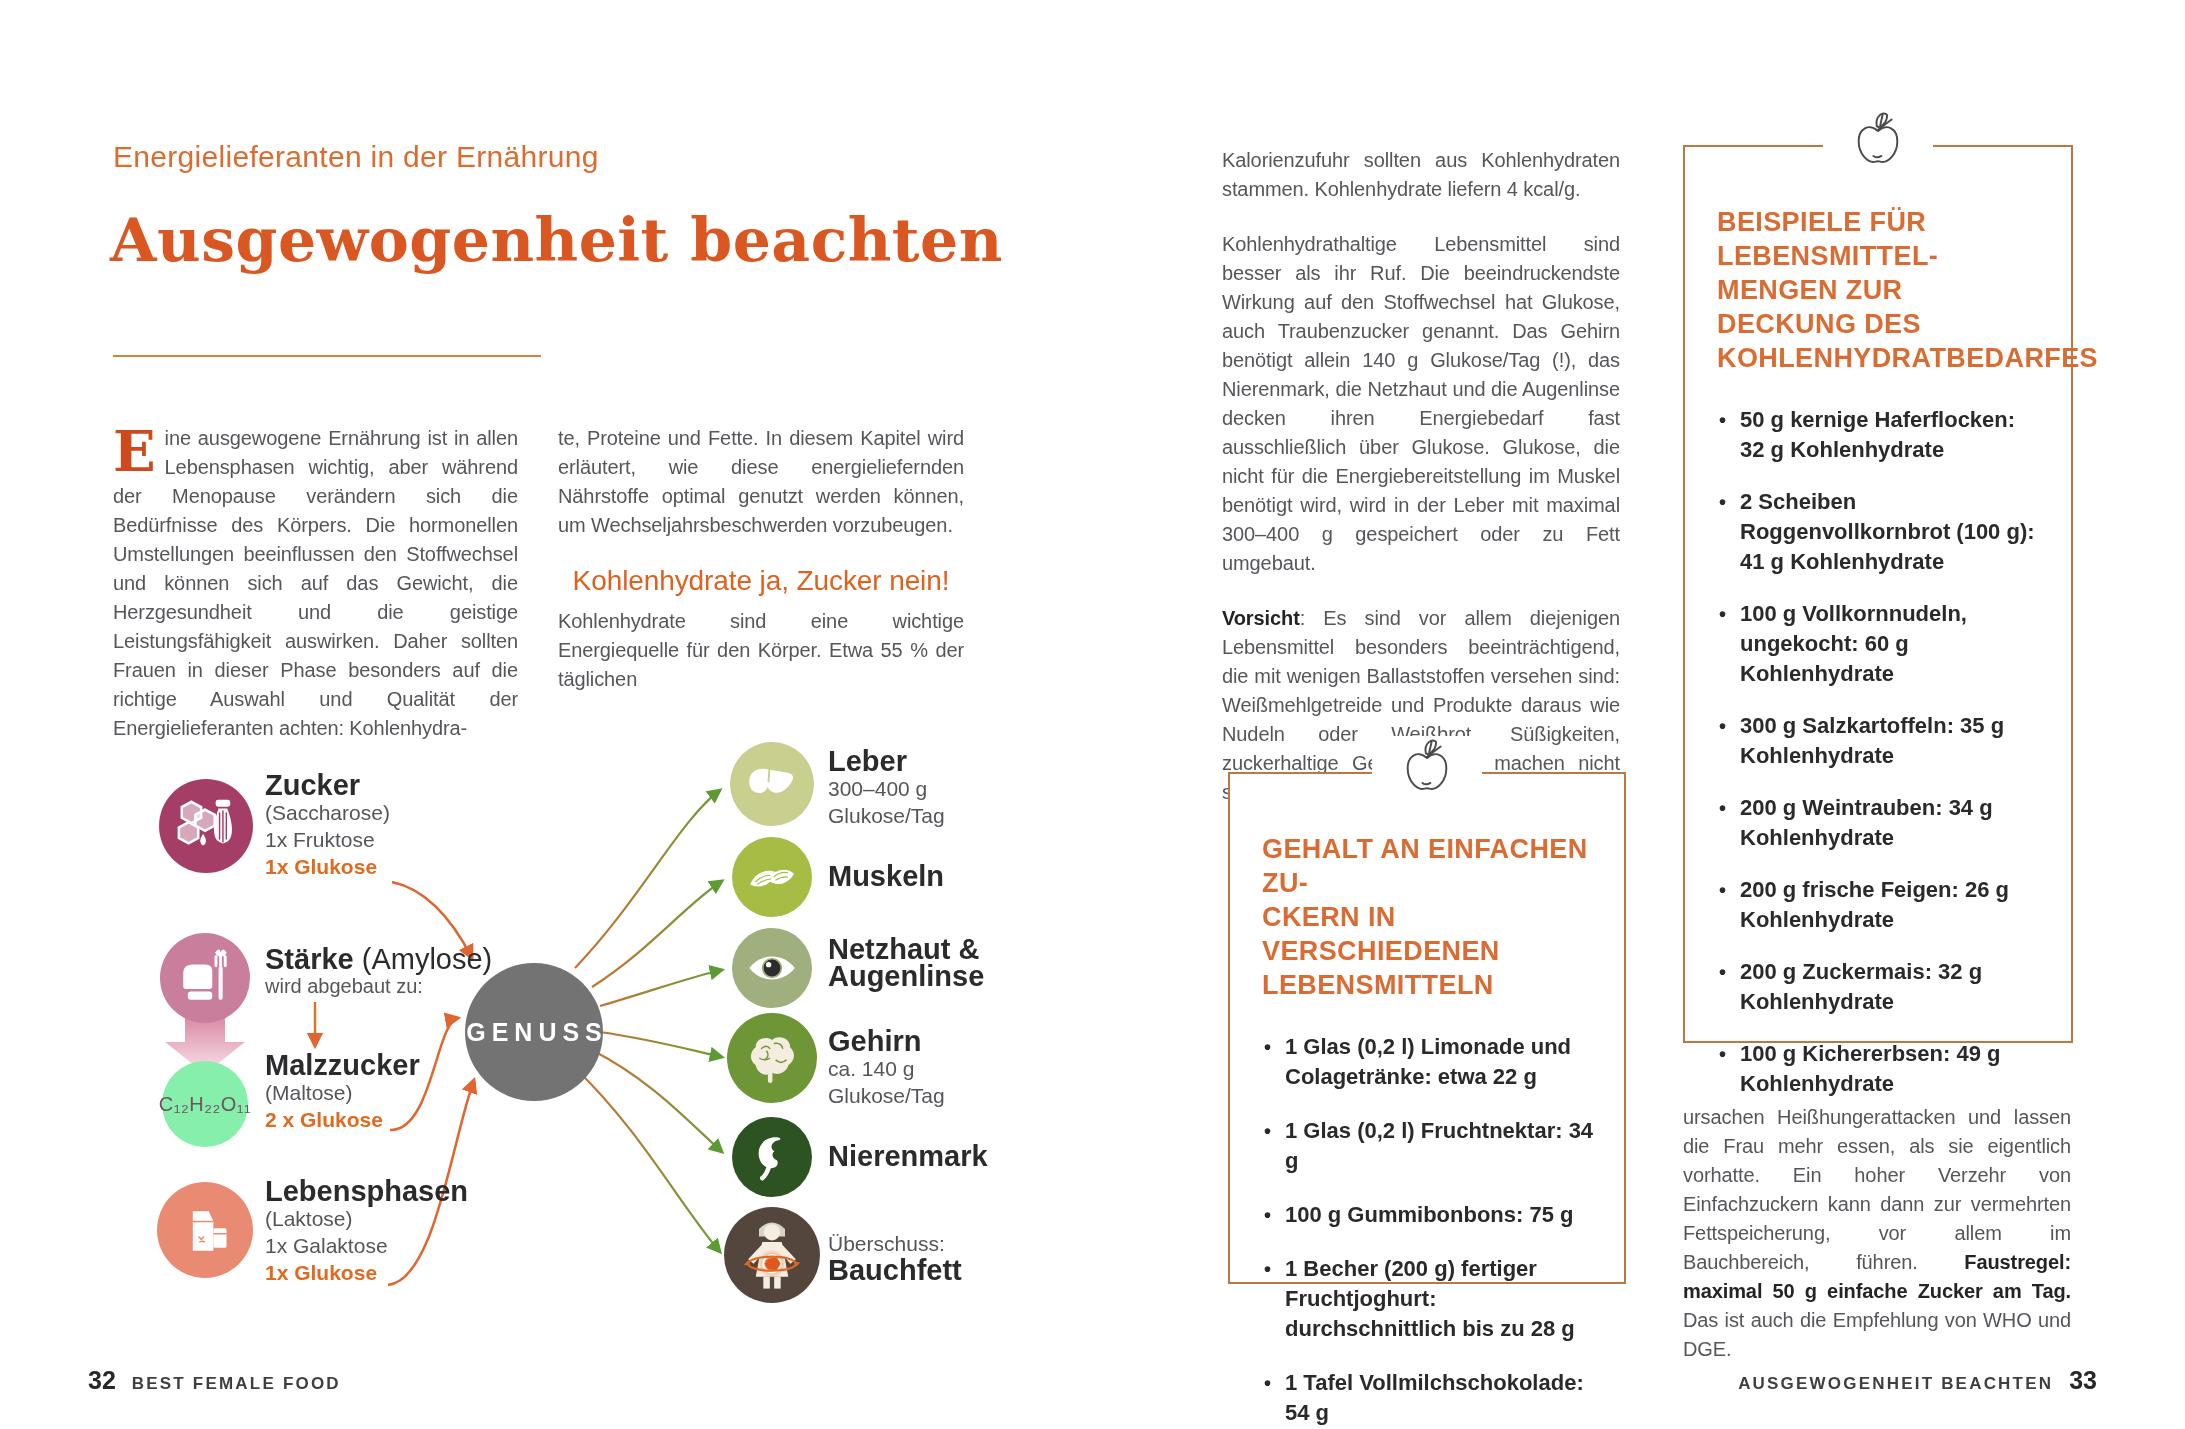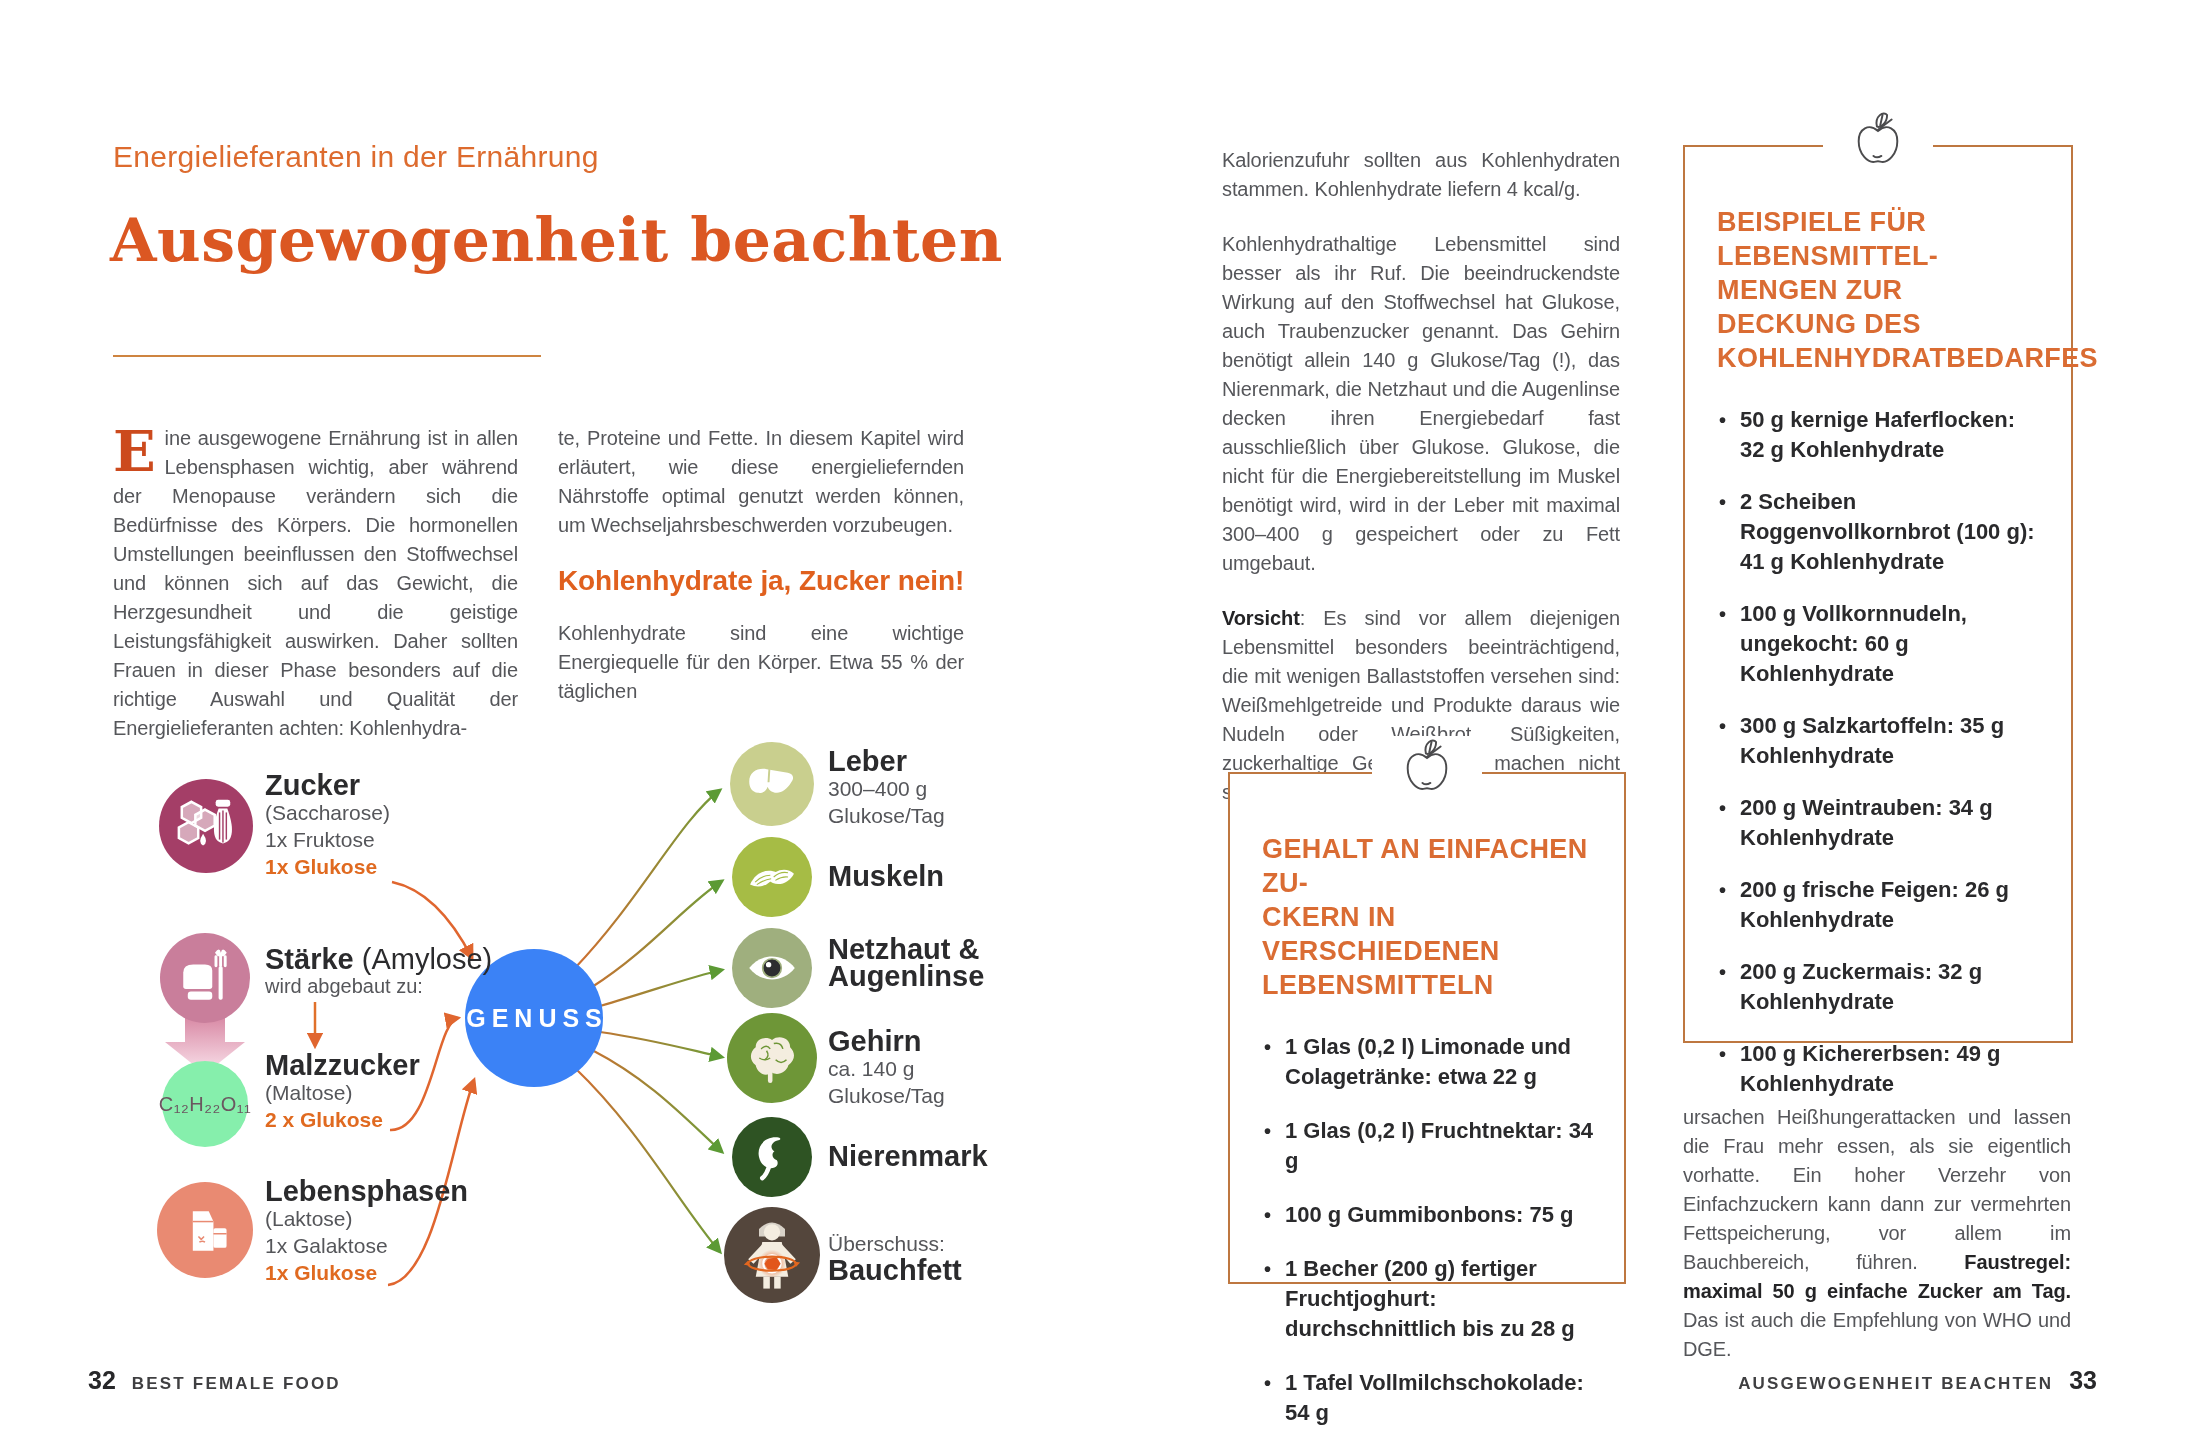--- a/index.html
+++ b/index.html
@@ -7,21 +7,21 @@
           font-family:"Liberation Sans",sans-serif;color:#55565a;}
   
   .kicker{position:absolute;left:113px;top:140px;font-size:30px;color:#dd6b2e;letter-spacing:.3px;}
   .title{position:absolute;left:110px;top:205px;margin:0;font-family:"DejaVu Serif",serif;
          font-weight:700;font-size:60px;color:#db5722;letter-spacing:.5px;}
   .rule{position:absolute;left:113px;top:355px;width:428px;height:2px;background:#ce8440;}
   .bodycol{position:absolute;font-size:20px;line-height:29px;text-align:justify;color:#55565a;letter-spacing:-.1px;}
   .bodycol p{margin:0 0 26px 0;}
   .dropcap{float:left;font-family:"DejaVu Serif",serif;font-weight:700;font-size:56px;line-height:46px;
            color:#cc4a1d;margin:4px 9px 0 0;}
-  .subhead{font-size:28px;font-weight:700;color:#e0601e;margin:8px 0 24px 0;white-space:nowrap;text-align:right;}
+  .subhead{font-size:28px;font-weight:400;color:#e0601e;margin:8px 0 12px 0;white-space:nowrap;text-align:center;}
   b,strong{color:#242426;}
   
   .diagram{position:absolute;left:100px;top:740px;width:980px;height:620px;}
   .connectors{position:absolute;left:0;top:0;z-index:0;}
   .dcircle{position:absolute;border-radius:50%;display:flex;align-items:center;justify-content:center;z-index:1;}
   .dlab{position:absolute;z-index:2;line-height:27px;font-size:21px;color:#55565a;}
   .dname{font-size:29px;font-weight:700;color:#2b2b2d;}
   .dsuffix{font-weight:400;color:#2b2b2d;}
   .dhl{font-weight:700;color:#e06a20;}
   .formula{font-size:20px;color:#6b5660;letter-spacing:.5px;}
@@ -162,21 +162,21 @@
         </g>
       </svg>
     </div>
     <div class="dlab" style="left:165px;top:438px;">
       <div class="dname">Lebensphasen</div>
       <div>(Laktose)</div>
       <div>1x Galaktose</div>
       <div class="dhl">1x Glukose</div>
     </div>
 
-    <div class="dcircle" style="left:365px;top:209px;width:138px;height:138px;background:#3b82f6;">
+    <div class="dcircle" style="left:365px;top:223px;width:138px;height:138px;background:#737373;">
       <span class="genuss-txt">GENUSS</span>
     </div>
 
     <div class="dcircle" style="left:630px;top:2px;width:84px;height:84px;background:#c9cf8e;">
       <svg width="56" height="56" viewBox="0 0 64 64">
         <path d="M6,29 C6,18 16,13 26,15 L50,19 C56,20 58,25 54,30 C48,40 40,44 33,41 C30,40 28,38 27,35 C26,39 22,43 16,42 C9,41 6,36 6,29 Z" fill="#fff"></path>
         <path d="M29,15 L28,30" stroke="#c9cf8e" stroke-width="2.2"></path>
       </svg>
     </div>
     <div class="dlab" style="left:728px;top:8px;">

